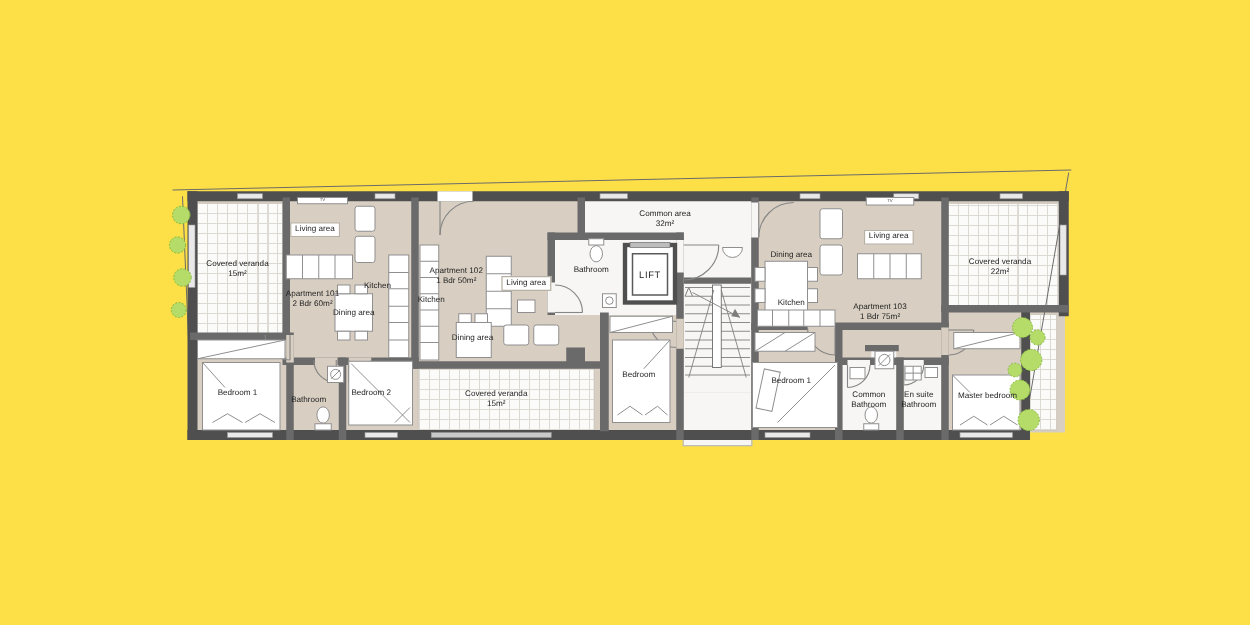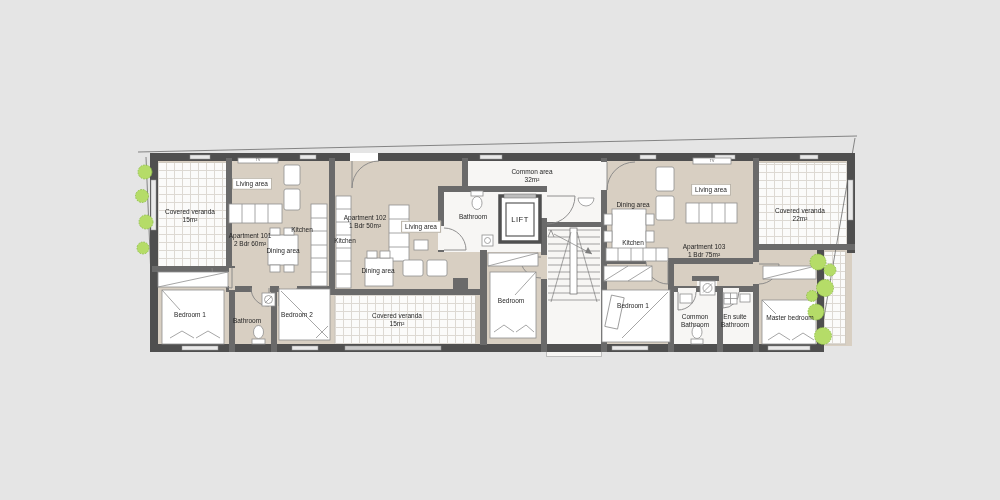--- a/index.html
+++ b/index.html
@@ -1,16 +1,16 @@
 <!DOCTYPE html>
 <html><head>
 <meta charset="utf-8">
 <style>
   html,body{margin:0;padding:0;background:#ffffff;}
-  #plan{position:relative;width:1000px;height:500px;background:#e5e5e5;overflow:hidden;
+  #plan{position:relative;width:1000px;height:500px;background:#fde047;overflow:hidden;
         font-family:"Liberation Sans",sans-serif;}
   .floor{position:absolute;background:#d8cfc2;}
   .white{position:absolute;background:#f7f6f4;}
   .grid{position:absolute;background-color:#fbfbfa;
         background-image:
           repeating-linear-gradient(0deg,#ddd9d3 0 0.8px,transparent 0.8px 8px),
           repeating-linear-gradient(90deg,#ddd9d3 0 0.8px,transparent 0.8px 8px);
         outline:1px solid #cfc9bf;}
   svg.layer{position:absolute;left:0;top:0;pointer-events:none;}
   .lbl{position:absolute;transform:translate(-50%,-50%);font-size:6.5px;line-height:1.3;

